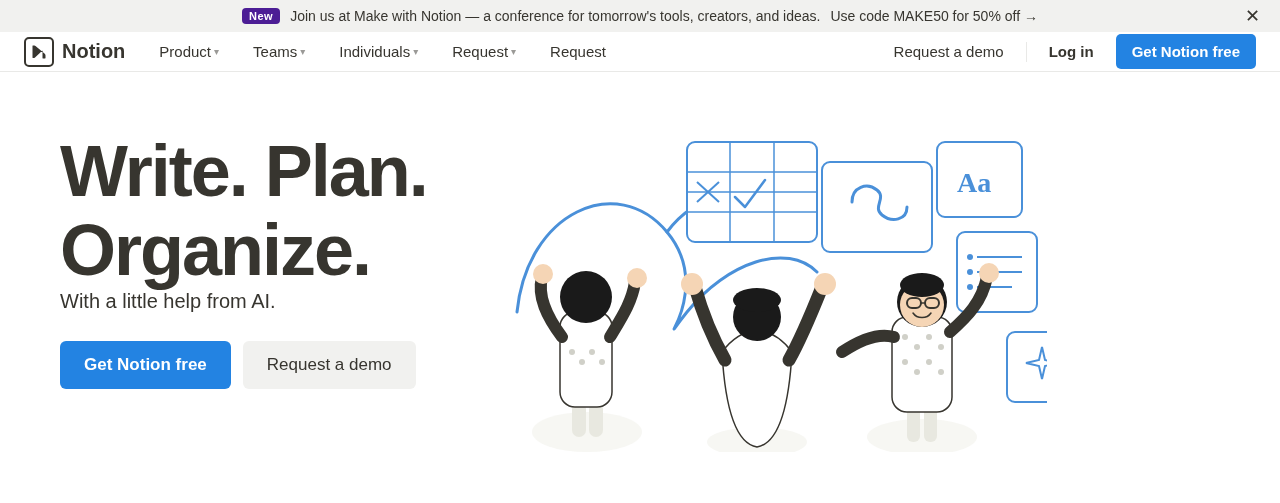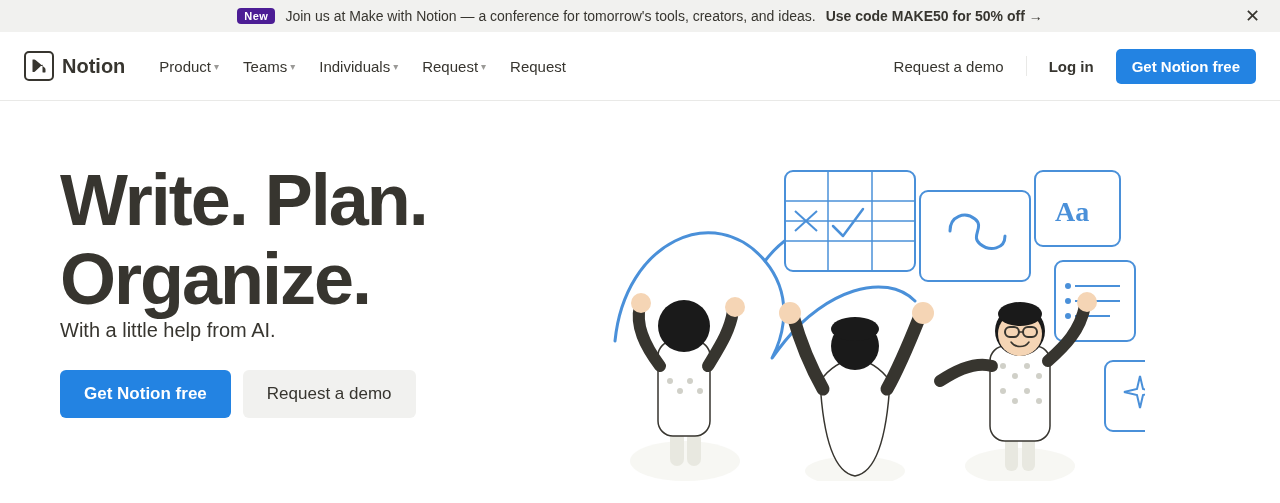--- a/index.html
+++ b/index.html
@@ -20,40 +20,40 @@
     .banner-new-badge {
       background: #4c1d95;
       color: #fff;
       font-size: 11px;
       font-weight: 700;
       padding: 2px 7px;
       border-radius: 4px;
       letter-spacing: 0.5px;
     }
     .banner-text { color: #37352f; }
-    .banner-link { color: #37352f; font-weight: 700; text-decoration: none; }
+    .banner-link { color: #37352f; font-weight: 400; text-decoration: none; }
     .banner-close {
       position: absolute;
       right: 20px;
       top: 50%;
       transform: translateY(-50%);
       background: none;
       border: none;
       cursor: pointer;
       font-size: 18px;
       color: #37352f;
       line-height: 1;
     }
 
     
     .navbar {
       display: flex;
       align-items: center;
       padding: 0 24px;
-      height: 69px;
+      height: 40px;
       border-bottom: 1px solid #e9e9e7;
       position: relative;
     }
     .logo {
       display: flex;
       align-items: center;
       gap: 8px;
       font-size: 20px;
       font-weight: 700;
       color: #37352f;
@@ -67,21 +67,21 @@
       border-radius: 5px;
       display: flex;
       align-items: center;
       justify-content: center;
       font-size: 14px;
       font-weight: 900;
     }
     .nav-links {
       display: flex;
       align-items: flex-end;
-      gap: 4px;
+      gap: 14px;
       flex: 1;
     }
     .nav-item {
       display: flex;
       align-items: center;
       gap: 3px;
       padding: 6px 10px;
       font-size: 15px;
       color: #37352f;
       cursor: pointer;
@@ -181,21 +181,20 @@
       background: #f1f1ef;
       border: none;
       border-radius: 6px;
       cursor: pointer;
     }
 
     
     .hero-right {
       flex: 1;
       display: flex;
-      justify-content: center;
       align-items: flex-start;
       position: relative;
       min-height: 350px;
       margin-left: 40px;
     }
     .hero-illustration {
       width: 580px;
       height: 340px;
       position: relative;
     }

